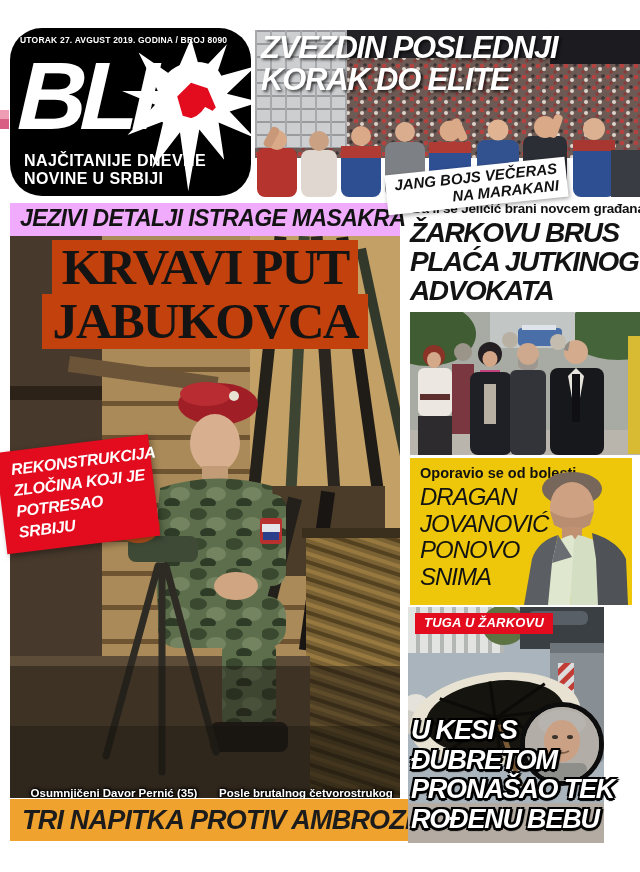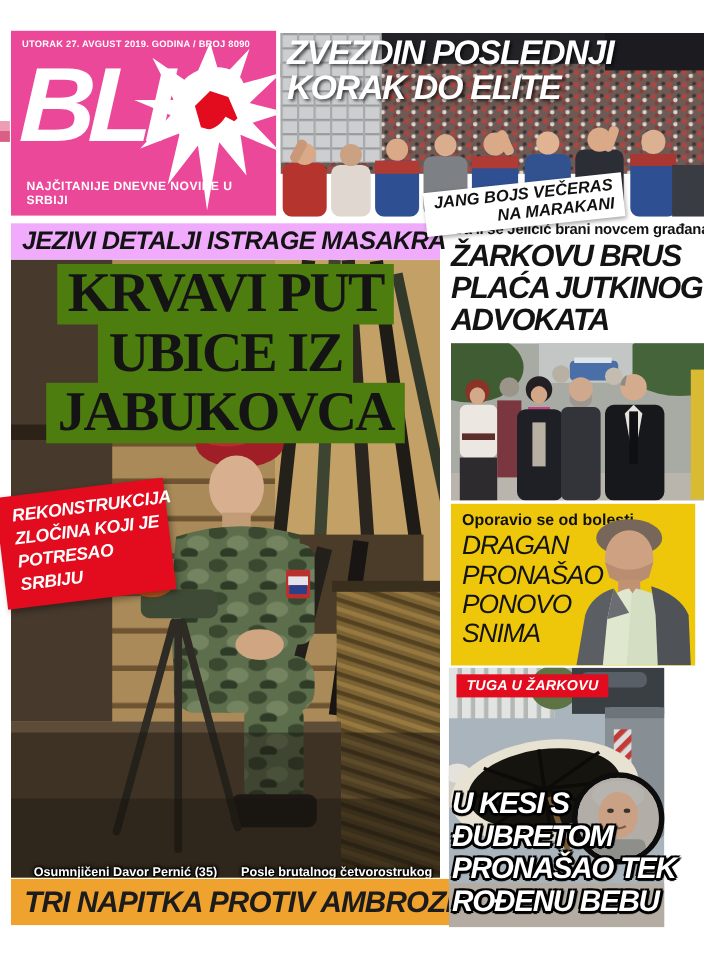--- a/index.html
+++ b/index.html
@@ -7,27 +7,27 @@
               font-family:"Liberation Sans", sans-serif; }
   .page { position:relative; width:640px; height:872px; background:#fff; }
 
   
   .pink-mark { position:absolute; left:0; top:110px; width:9px; height:19px; }
   .pink-mark .a { width:9px; height:9px; background:#ef9db4; }
   .pink-mark .b { width:9px; height:10px; background:#d95f84; }
 
   
   .masthead { position:absolute; left:10px; top:28px; width:241px; height:168px;
-              background:#ec4899; overflow:hidden; }
+              background:#000000; overflow:hidden;border-radius:32px; }
   .dateline { position:absolute; left:10px; top:7px; color:#fff; font-size:8.5px;
               font-weight:bold; letter-spacing:.2px; white-space:nowrap; }
   .starburst { position:absolute; left:112px; top:8px; width:138px; height:158px; }
   .logo { position:absolute; left:8px; top:18px; color:#fff; font-size:96px; line-height:100px;
           font-weight:bold; font-style:italic; letter-spacing:-7px; transform:skewX(-2deg); }
-  .tagline { position:absolute; left:14px; bottom:8px; color:#fff; font-size:11px;
+  .tagline { position:absolute; left:14px; bottom:8px; color:#fff; font-size:16px;
              font-weight:bold; letter-spacing:.4px; }
 
   
   .top-photo { position:absolute; left:255px; top:30px; width:310px; height:167px; }
   .top-photo svg { position:absolute; left:0; top:0; }
   .top-headline { position:absolute; left:6px; top:2px; z-index:2; color:#fff;
                   font-weight:bold; font-style:italic; font-size:31px; line-height:32px;
                   letter-spacing:-1.2px; text-shadow:2px 2px 3px rgba(0,0,0,.65); }
   .jang-badge { position:absolute; right:-2px; bottom:-9px; z-index:3; background:#fff;
                 transform:rotate(-6deg); padding:2px 9px 4px; box-shadow:1px 2px 4px rgba(0,0,0,.35);
@@ -35,21 +35,21 @@
   .jang-badge .l2 { text-align:right; }
 
   
   .main-kicker { position:absolute; left:10px; top:203px; width:390px; height:33px;
                  background:#f0abfc; display:flex; align-items:center; padding:0 0 2px 10px;
                  color:#131313; font-weight:bold; font-style:italic; font-size:23px;
                  letter-spacing:-.6px; white-space:nowrap; }
   .main-photo { position:absolute; left:10px; top:236px; width:390px; height:562px; overflow:hidden; }
   .main-photo > svg { position:absolute; left:0; top:0; }
   .main-headline { position:absolute; left:0; top:4px; width:390px; z-index:2; text-align:center; }
-  .main-headline .hl { width:fit-content; margin:0 auto -1px; background:#4d7c0f; padding:0 10px;
+  .main-headline .hl { width:fit-content; margin:0 auto -1px; background:#c2410c; padding:0 10px;
                        font-family:"Liberation Serif", serif; font-weight:bold; color:#141414;
                        font-size:51px; line-height:55px; letter-spacing:-2px; white-space:nowrap;text-align:center; }
   .recon-badge { position:absolute; left:-5px; top:453px; width:154px; z-index:5;
                  background:#e30b1e; transform:rotate(-7deg); transform-origin:left top;
                  padding:8px 8px 10px 14px; color:#fff; font-weight:bold; font-style:italic;
                  font-size:16px; line-height:21px; letter-spacing:-.3px;
                  box-shadow:2px 3px 6px rgba(0,0,0,.35); }
   .caption { position:absolute; z-index:3; width:192px; color:#fff; font-weight:bold;
              font-size:11.5px; line-height:13.5px; text-align:center;
              text-shadow:1px 1px 1px #000, -1px 1px 2px #000, 1px -1px 2px #000, 0 0 4px #000;margin-top:44px; }
@@ -239,21 +239,20 @@
         <ellipse cx="128" cy="290" rx="22" ry="17" fill="#b6521c"></ellipse>
         <ellipse cx="124" cy="286" rx="13" ry="10" fill="#8a3a10"></ellipse>
       </g>
 
       <rect x="0" y="430" width="390" height="132" fill="rgba(25,20,16,0.45)"></rect>
       <rect x="0" y="490" width="390" height="72" fill="rgba(20,16,12,0.35)"></rect>
     </svg>
 
     <div class="main-headline">
       <div class="hl">KRVAVI PUT</div>
-      <div class="hl">UBICE IZ</div>
       <div class="hl">JABUKOVCA</div>
     </div>
 
     <div class="caption left">Osumnjičeni Davor Pernić (35) prvo je satima osmatrao kuću ubijenog Raje Kazimirovića, a potom krenuo u monstruozni pir</div>
     <div class="caption right">Posle brutalnog četvorostrukog ubistva zbog pljačke 500 evra, Pernić prešao 15 kilometara da bi zakopao oružje na salašu svog oca</div>
   </section>
 
   <div class="recon-badge">
     <div>REKONSTRUKCIJA</div>
     <div>ZLOČINA KOJI JE</div>
@@ -309,21 +308,21 @@
       <rect x="162" y="62" width="8" height="48" fill="#101014"></rect>
 
       <rect x="218" y="24" width="12" height="118" fill="#d9bb33"></rect>
     </svg>
   </section>
 
   <section class="yellow-box">
     <div class="kick">Oporavio se od bolesti</div>
     <div class="head">
       <div>DRAGAN</div>
-      <div>PRONAŠAO</div>
+      <div>JOVANOVIĆ</div>
       <div>PONOVO</div>
       <div>SNIMA</div>
     </div>
     <svg class="dragan-art" width="118" height="138" viewBox="0 0 118 138">
       <ellipse cx="58" cy="22" rx="30" ry="17" fill="#76675a"></ellipse>
       <ellipse cx="58" cy="40" rx="22" ry="25" fill="#cfa183"></ellipse>
       <path d="M36,44 q22,14 44,0 l-4,14 q-18,10 -36,0 Z" fill="#b98e70"></path>
       <rect x="48" y="60" width="20" height="14" fill="#c09271"></rect>
       <path d="M30,138 L34,86 Q44,70 58,68 L62,74 L56,138 Z" fill="#dfe8cf"></path>
       <path d="M60,74 L64,68 Q86,72 94,86 L96,138 L56,138 Z" fill="#d4dec2"></path>

